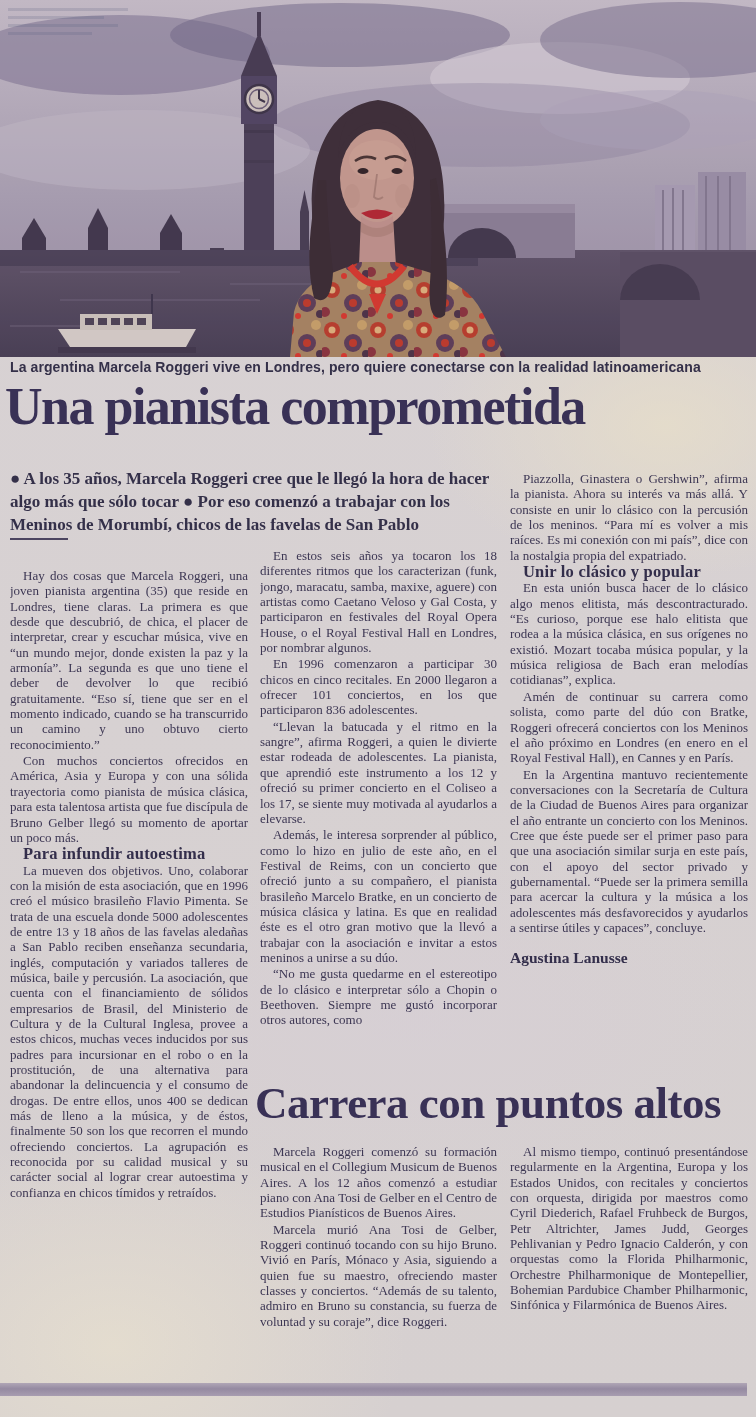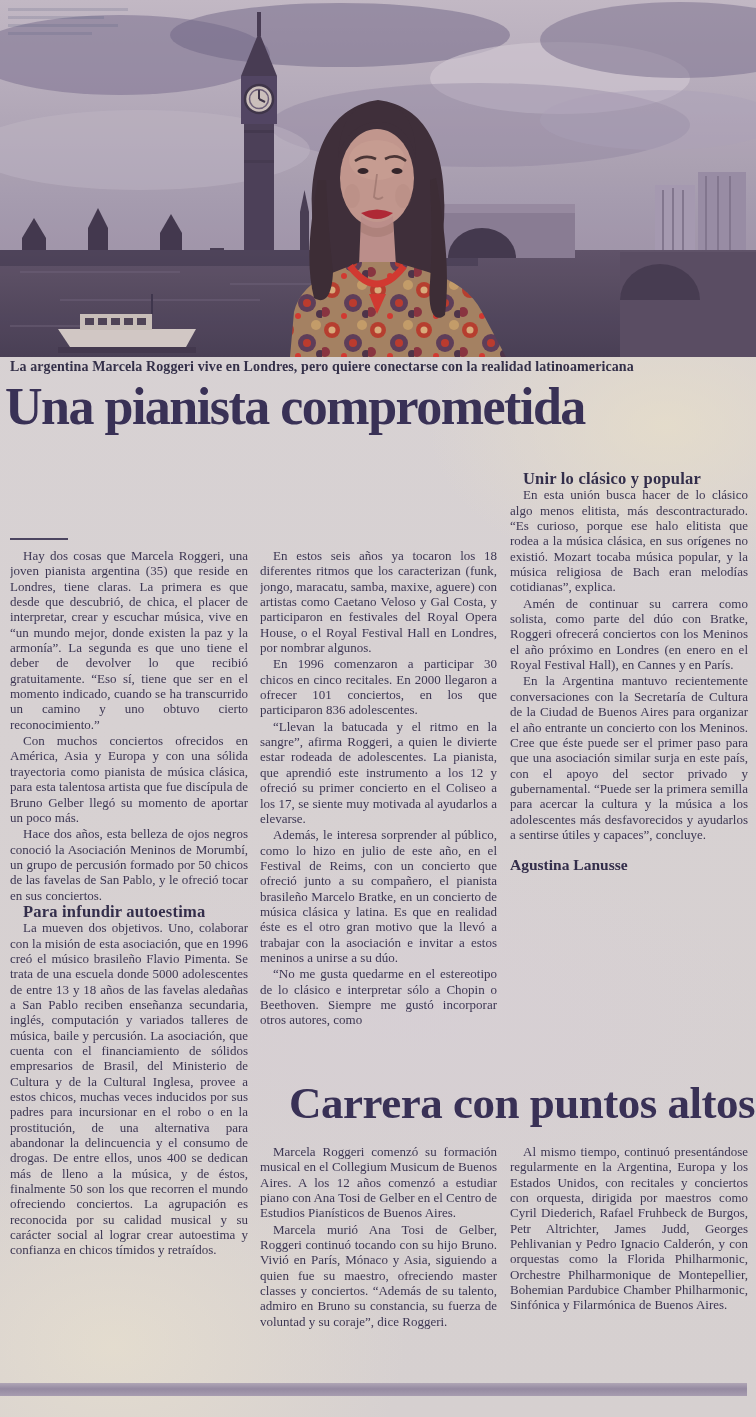--- a/index.html
+++ b/index.html
@@ -10,48 +10,48 @@
       radial-gradient(ellipse 420px 300px at 15% 95%, rgba(233,225,206,.7), rgba(233,225,206,0) 70%),
       radial-gradient(ellipse 500px 260px at 55% 72%, rgba(214,206,214,.6), rgba(214,206,214,0) 70%),
       linear-gradient(#d8d2d4, #d6d0d0);
     font-family:"Liberation Serif", serif;
     color:#3b3552;
   }
   .photo { position:absolute; top:0; left:0; width:756px; height:357px; }
   .photo svg { display:block; }
   .caption {
     position:absolute; top:359px; left:10px; width:742px;
-    font-family:Liberation Serif, serif; font-weight:bold;
+    font-family:Liberation Sans, sans-serif; font-weight:bold;
     font-size:14px; color:#343049; letter-spacing:0.1px;
   }
   .headline1 {
     position:absolute; top:378px; left:5px; width:748px; margin:0;
     font-size:52px; font-weight:bold; letter-spacing:-1.5px;
     color:#39315а;
     color:#393156; line-height:1.1; white-space:nowrap;
   }
   .lead {
     position:absolute; top:467px; left:10px; width:494px;
     font-size:17px; font-weight:bold; line-height:23px; color:#343049;
   }
   .lead-rule { position:absolute; top:538px; left:10px; width:58px; height:2px; background:#4c4560; }
   .body-col {
     position:absolute; width:238px; font-size:13px; line-height:15.35px;
     text-align:justify; color:#3c3653; overflow:hidden;
   }
   .body-col p { margin:0 0 1px 0; text-indent:13px; }
-  .col1 { left:10px;  top:548px;  height:832px; }
+  .col1 { left:10px;  top:568px;  height:832px; }
   .col2 { left:260px; top:548px;  width:237px; height:534px; }
   .col3 { left:510px; top:471px;  height:596px; overflow:visible; }
   .subhead { font-size:16.5px; font-weight:bold; margin:8px 0 3px 0; color:#332e4b; letter-spacing:.2px; text-indent:0;font-family:Liberation Serif, serif; }
   .byline { margin-top:15px; padding-right:14px; font-weight:bold; font-size:15.5px; color:#332e4b; }
   .headline2 {
     position:absolute; left:255px; top:1079px; width:500px; margin:0;
     font-size:45px; font-weight:bold; letter-spacing:-0.5px; color:#393156;
-    line-height:1.1; white-space:nowrap;text-align:right;
+    line-height:1.1; white-space:nowrap;
   }
   .col2b { left:260px; top:1144px; width:237px; height:240px; }
   .col3b { left:510px; top:1144px; height:240px; }
   .bottom-bar {
     position:absolute; left:0; top:1383px; width:747px; height:13px;
     background:linear-gradient(#b0a6b6, #958aa1 45%, #a79cb0);
   }
 </style>
 </head>
 <body>
@@ -213,39 +213,40 @@
       </g>
 
       <rect x="0" y="0" width="756" height="357" fill="#7b6e8e" opacity="0.08"></rect>
     </svg>
   </div>
 
   <div class="caption">La argentina Marcela Roggeri vive en Londres, pero quiere conectarse con la realidad latinoamericana</div>
 
   <h1 class="headline1">Una pianista comprometida</h1>
 
+  <div class="lead">● A los 35 años, Marcela Roggeri cree que le llegó la hora de hacer algo más que sólo tocar ● Por eso comenzó a trabajar con los Meninos de Morumbí, chicos de las favelas de San Pablo</div>
   <div class="lead-rule"></div>
 
   <div class="body-col col1">
     <p>Hay dos cosas que Marcela Roggeri, una joven pianista argentina (35) que reside en Londres, tiene claras. La primera es que desde que descubrió, de chica, el placer de interpretar, crear y escuchar música, vive en “un mundo mejor, donde existen la paz y la armonía”. La segunda es que uno tiene el deber de devolver lo que recibió gratuitamente. “Eso sí, tiene que ser en el momento indicado, cuando se ha transcurrido un camino y uno obtuvo cierto reconocimiento.”</p>
     <p>Con muchos conciertos ofrecidos en América, Asia y Europa y con una sólida trayectoria como pianista de música clásica, para esta talentosa artista que fue discípula de Bruno Gelber llegó su momento de aportar un poco más.</p>
-    <p>Hace dos años, esta belleza de ojos negros conoció la Asociación Meninos de Morumbí, un grupo de percusión formado por 50 chicos de las favelas de San Pablo, y le ofreció tocar en sus conciertos.</p>
     <p class="subhead">Para infundir autoestima</p>
     <p>La mueven dos objetivos. Uno, colaborar con la misión de esta asociación, que en 1996 creó el músico brasileño Flavio Pimenta. Se trata de una escuela donde 5000 adolescentes de entre 13 y 18 años de las favelas aledañas a San Pablo reciben enseñanza secundaria, inglés, computación y variados talleres de música, baile y percusión. La asociación, que cuenta con el financiamiento de sólidos empresarios de Brasil, del Ministerio de Cultura y de la Cultural Inglesa, provee a estos chicos, muchas veces inducidos por sus padres para incursionar en el robo o en la prostitución, de una alternativa para abandonar la delincuencia y el consumo de drogas. De entre ellos, unos 400 se dedican más de lleno a la música, y de éstos, finalmente 50 son los que recorren el mundo ofreciendo conciertos. La agrupación es reconocida por su calidad musical y su carácter social al lograr crear autoestima y confianza en chicos tímidos y retraídos.</p>
   </div>
 
   <div class="body-col col2">
     <p>En estos seis años ya tocaron los 18 diferentes ritmos que los caracterizan (funk, jongo, maracatu, samba, maxixe, aguere) con artistas como Caetano Veloso y Gal Costa, y participaron en festivales del Royal Opera House, o el Royal Festival Hall en Londres, por nombrar algunos.</p>
     <p>En 1996 comenzaron a participar 30 chicos en cinco recitales. En 2000 llegaron a ofrecer 101 conciertos, en los que participaron 836 adolescentes.</p>
     <p>“Llevan la batucada y el ritmo en la sangre”, afirma Roggeri, a quien le divierte estar rodeada de adolescentes. La pianista, que aprendió este instrumento a los 12 y ofreció su primer concierto en el Coliseo a los 17, se siente muy motivada al ayudarlos a elevarse.</p>
     <p>Además, le interesa sorprender al público, como lo hizo en julio de este año, en el Festival de Reims, con un concierto que ofreció junto a su compañero, el pianista brasileño Marcelo Bratke, en un concierto de música clásica y latina. Es que en realidad éste es el otro gran motivo que la llevó a trabajar con la asociación e invitar a estos meninos a unirse a su dúo.</p>
     <p>“No me gusta quedarme en el estereotipo de lo clásico e interpretar sólo a Chopin o Beethoven. Siempre me gustó incorporar otros autores, como</p>
   </div>
 
   <div class="body-col col3">
+    <p>Piazzolla, Ginastera o Gershwin”, afirma la pianista. Ahora su interés va más allá. Y consiste en unir lo clásico con la percusión de los meninos. “Para mí es volver a mis raíces. Es mi conexión con mi país”, dice con la nostalgia propia del expatriado.</p>
     <p class="subhead">Unir lo clásico y popular</p>
     <p>En esta unión busca hacer de lo clásico algo menos elitista, más descontracturado. “Es curioso, porque ese halo elitista que rodea a la música clásica, en sus orígenes no existió. Mozart tocaba música popular, y la música religiosa de Bach eran melodías cotidianas”, explica.</p>
     <p>Amén de continuar su carrera como solista, como parte del dúo con Bratke, Roggeri ofrecerá conciertos con los Meninos el año próximo en Londres (en enero en el Royal Festival Hall), en Cannes y en París.</p>
     <p>En la Argentina mantuvo recientemente conversaciones con la Secretaría de Cultura de la Ciudad de Buenos Aires para organizar el año entrante un concierto con los Meninos. Cree que éste puede ser el primer paso para que una asociación similar surja en este país, con el apoyo del sector privado y gubernamental. “Puede ser la primera semilla para acercar la cultura y la música a los adolescentes más desfavorecidos y ayudarlos a sentirse útiles y capaces”, concluye.</p>
     <div class="byline">Agustina Lanusse</div>
   </div>
 
   <h2 class="headline2">Carrera con puntos altos</h2>
 
   <div class="body-col col2b">

